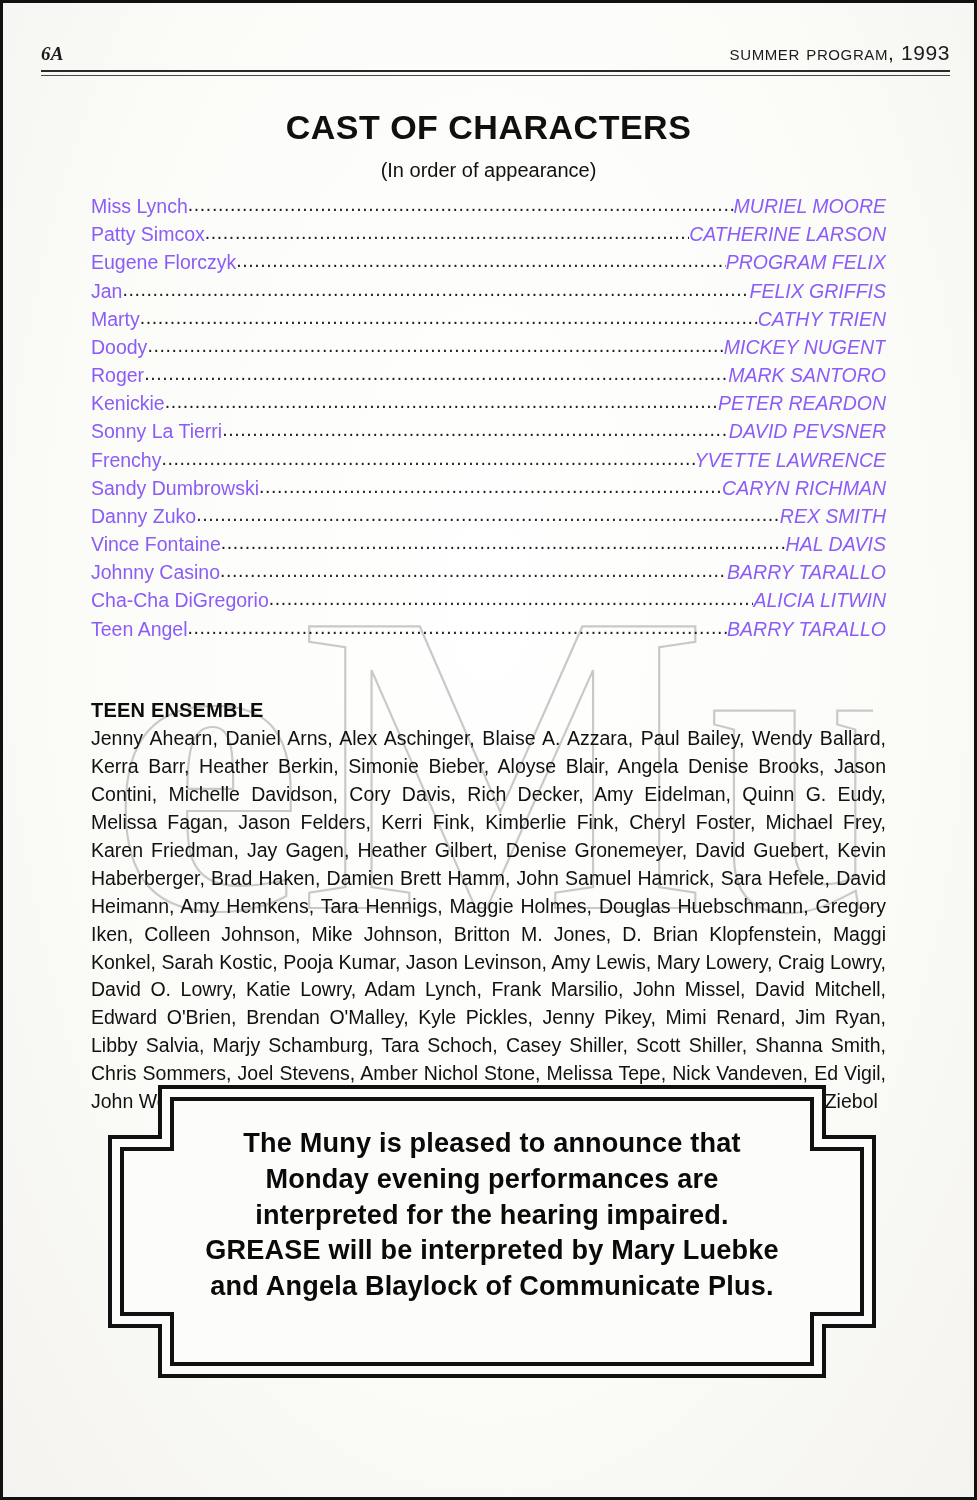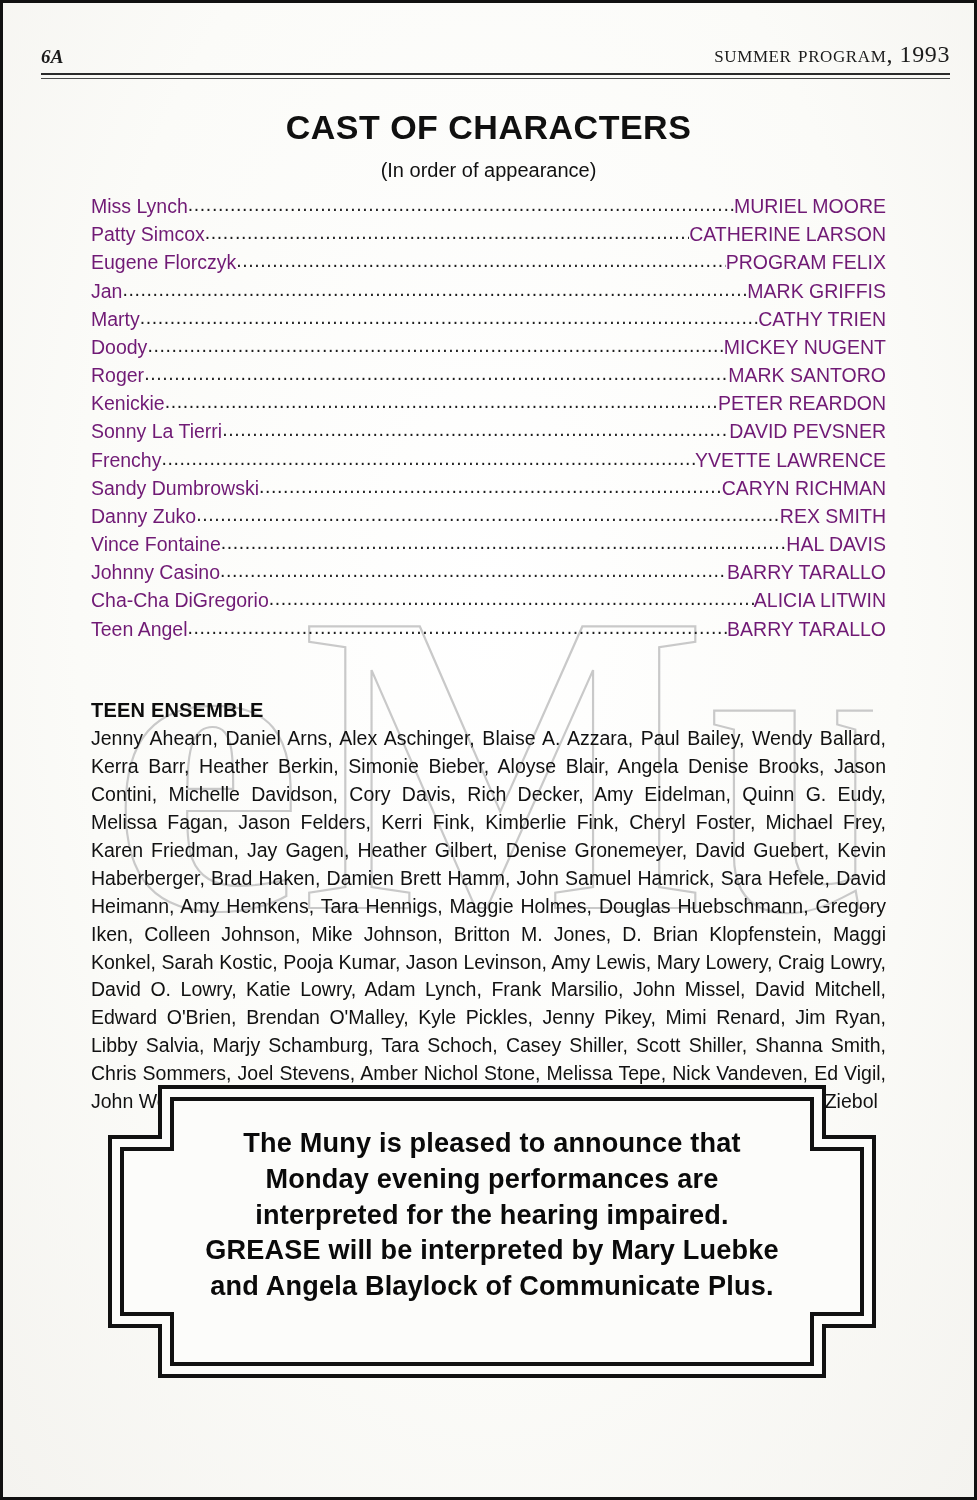--- a/index.html
+++ b/index.html
@@ -65,22 +65,22 @@
   }
   .folio {
     font-family: "Liberation Serif", serif;
     font-style: italic;
     font-weight: bold;
     font-size: 19px;
     color: #1b1b1b;
     letter-spacing: 0.3px;
   }
   .runhead-title {
-    font-family: Liberation Serif, serif;
-    font-size: 24px;
+    font-family: Liberation Sans, sans-serif;
+    font-size: 21px;
     color: #1b1b1b;
     letter-spacing: 0.6px;
     font-variant: small-caps;
     text-transform: lowercase;
   }
   .runhead-rule-thick {
     margin-top: 5px;
     height: 2px;
     background: #2a2a2a;
   }
@@ -118,40 +118,40 @@
   
   .cast-list {
     list-style: none;
     margin: 0;
     padding: 0;
   }
   .cast-row {
     display: flex;
     align-items: center;
     font-size: 19.5px;
-    color: #701a75;
+    color: #8b5cf6;
     line-height: 1.445;
     white-space: nowrap;
     overflow: hidden;
   }
   .cast-role { flex: 0 0 auto; }
   .cast-leader {
     flex: 1 1 auto;
     overflow: hidden;
     margin: 0 0px;
     position: relative;
     top: -2px;
   }
   .cast-leader::after {
     content: "........................................................................................................................................................";
     letter-spacing: 0.6px;
     color: #1d1d1d;
     font-size: 19.5px;
   }
-  .cast-actor { flex: 0 0 auto; }
+  .cast-actor { flex: 0 0 auto; font-style: italic; }
 
   
   .ensemble {
     margin-top: 56px;
   }
   .ensemble-heading {
     font-size: 20px;
     font-weight: bold;
     color: #0d0d0d;
     letter-spacing: 0.2px;
@@ -241,21 +241,21 @@
           <span class="cast-actor">CATHERINE LARSON</span>
         </li>
         <li class="cast-row">
           <span class="cast-role">Eugene Florczyk</span>
           <span class="cast-leader"></span>
           <span class="cast-actor">PROGRAM FELIX</span>
         </li>
         <li class="cast-row">
           <span class="cast-role">Jan</span>
           <span class="cast-leader"></span>
-          <span class="cast-actor">MARK GRIFFIS</span>
+          <span class="cast-actor">FELIX GRIFFIS</span>
         </li>
         <li class="cast-row">
           <span class="cast-role">Marty</span>
           <span class="cast-leader"></span>
           <span class="cast-actor">CATHY TRIEN</span>
         </li>
         <li class="cast-row">
           <span class="cast-role">Doody</span>
           <span class="cast-leader"></span>
           <span class="cast-actor">MICKEY NUGENT</span>

